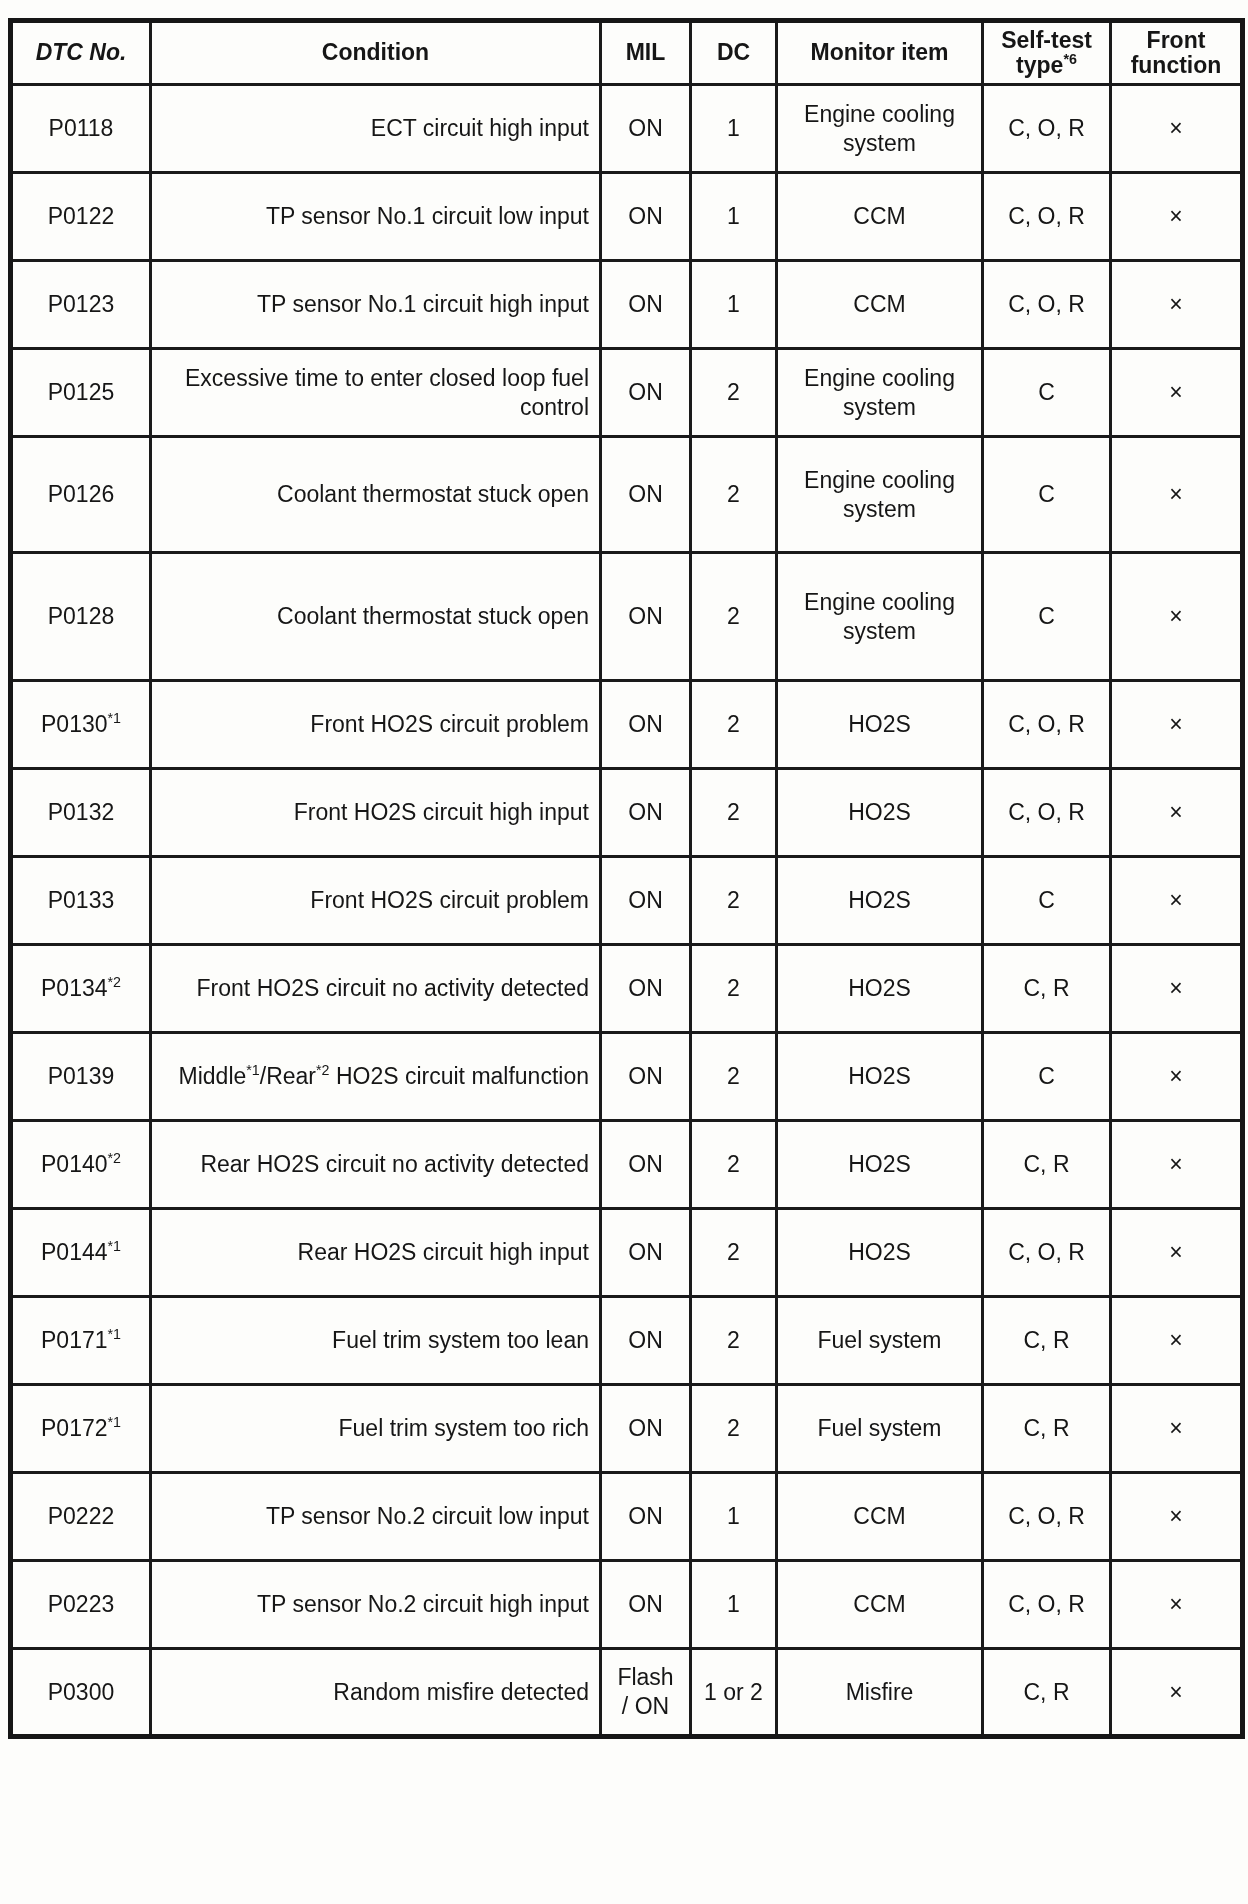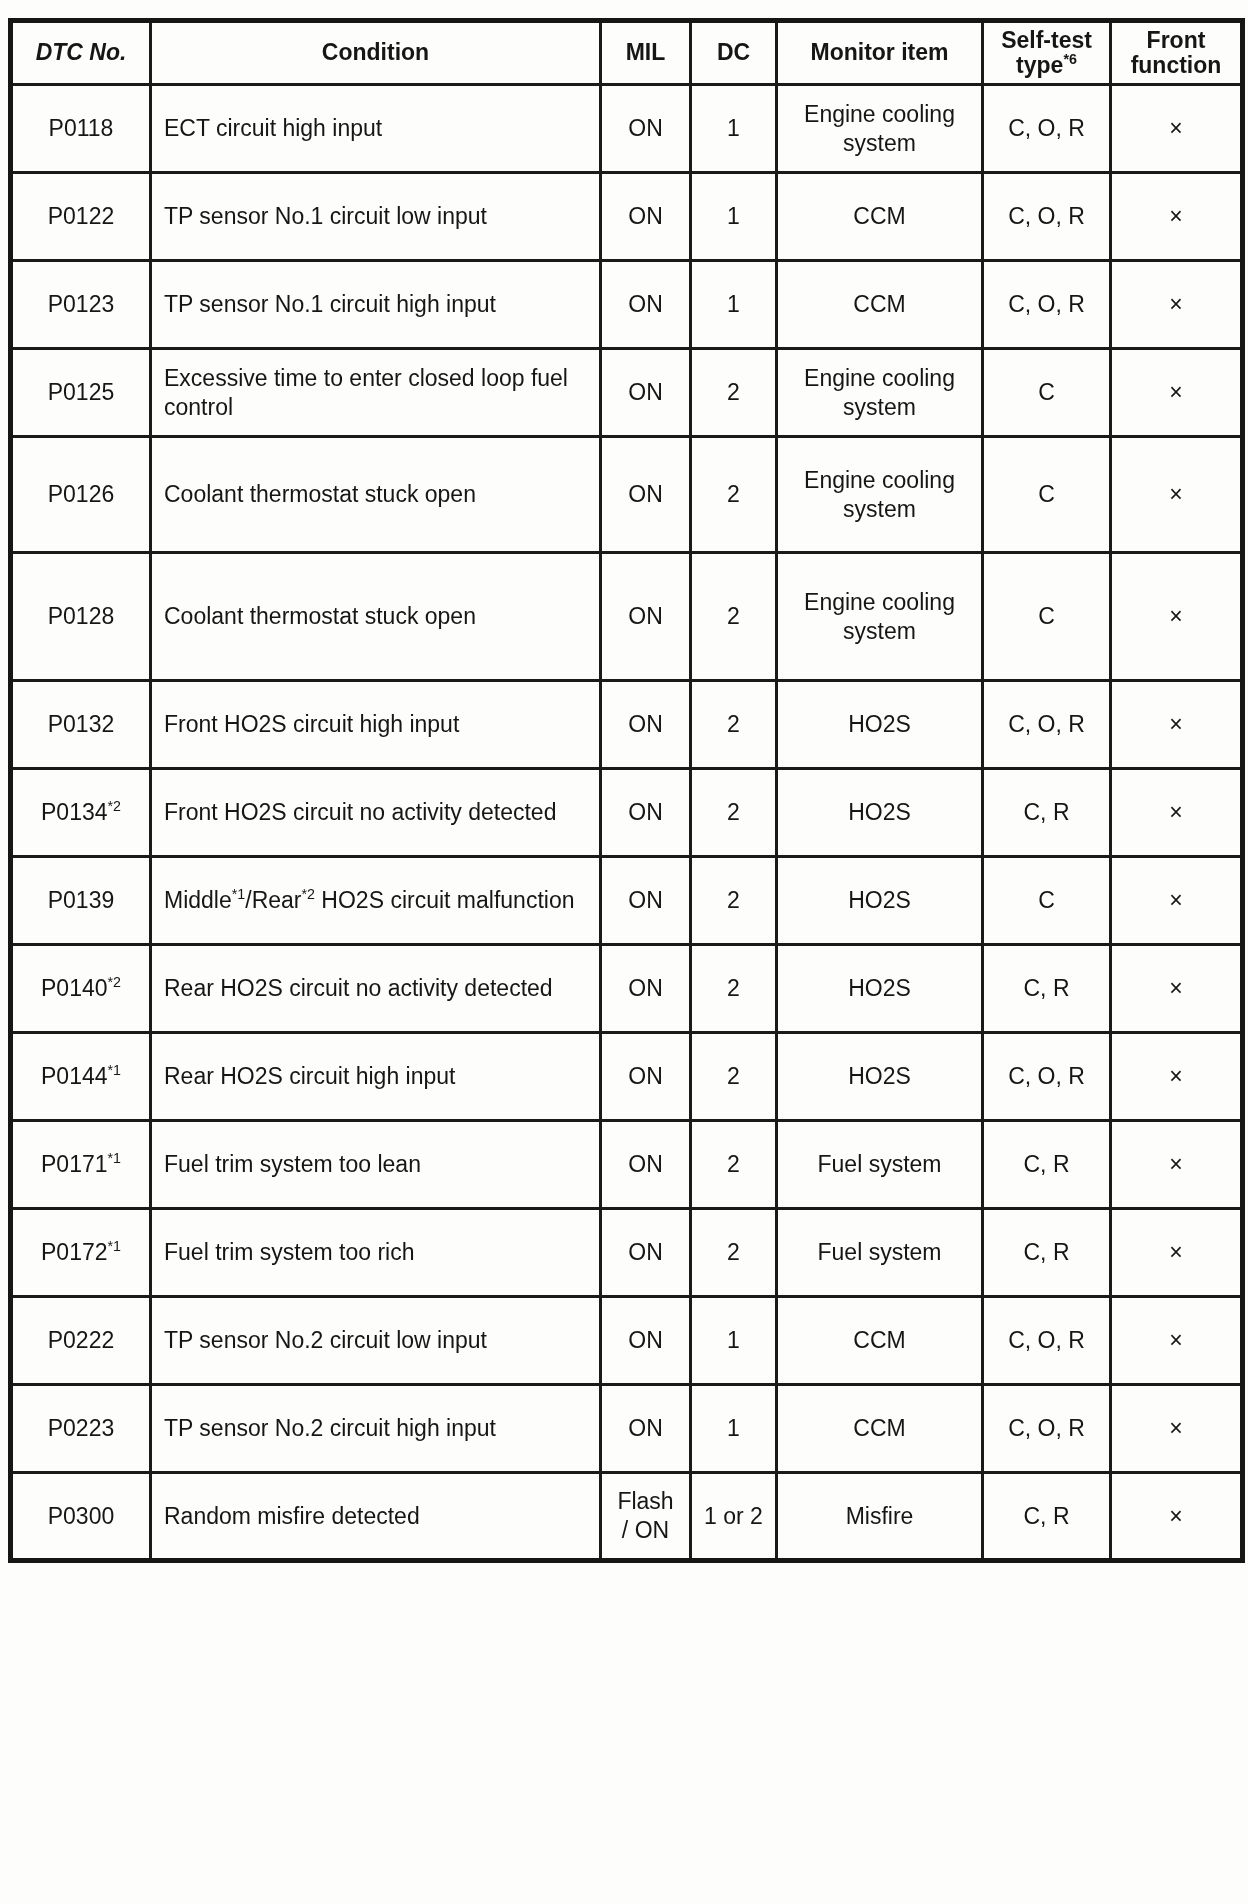--- a/index.html
+++ b/index.html
@@ -37,21 +37,21 @@
     height: 52px;
     line-height: 1.1;
   }
   thead th:first-child {
     font-style: italic;
   }
   tbody tr { height: 88px; }
   tbody tr:nth-child(5) { height: 116px; }
   tbody tr:nth-child(6) { height: 128px; }
   tbody td:nth-child(2) {
-    text-align: left;
+    text-align: right;
     padding-left: 12px;
   }
   sup {
     font-size: 0.62em;
     line-height: 0;
   }
 </style>
 </head>
 <body>
 
@@ -126,26 +126,44 @@
         <tr>
           <td>P0128</td>
           <td>Coolant thermostat stuck open</td>
           <td>ON</td>
           <td>2</td>
           <td>Engine cooling system</td>
           <td>C</td>
           <td>×</td>
         </tr>
         <tr>
+          <td>P0130<sup>*1</sup></td>
+          <td>Front HO2S circuit problem</td>
+          <td>ON</td>
+          <td>2</td>
+          <td>HO2S</td>
+          <td>C, O, R</td>
+          <td>×</td>
+        </tr>
+        <tr>
           <td>P0132</td>
           <td>Front HO2S circuit high input</td>
           <td>ON</td>
           <td>2</td>
           <td>HO2S</td>
           <td>C, O, R</td>
+          <td>×</td>
+        </tr>
+        <tr>
+          <td>P0133</td>
+          <td>Front HO2S circuit problem</td>
+          <td>ON</td>
+          <td>2</td>
+          <td>HO2S</td>
+          <td>C</td>
           <td>×</td>
         </tr>
         <tr>
           <td>P0134<sup>*2</sup></td>
           <td>Front HO2S circuit no activity detected</td>
           <td>ON</td>
           <td>2</td>
           <td>HO2S</td>
           <td>C, R</td>
           <td>×</td>

